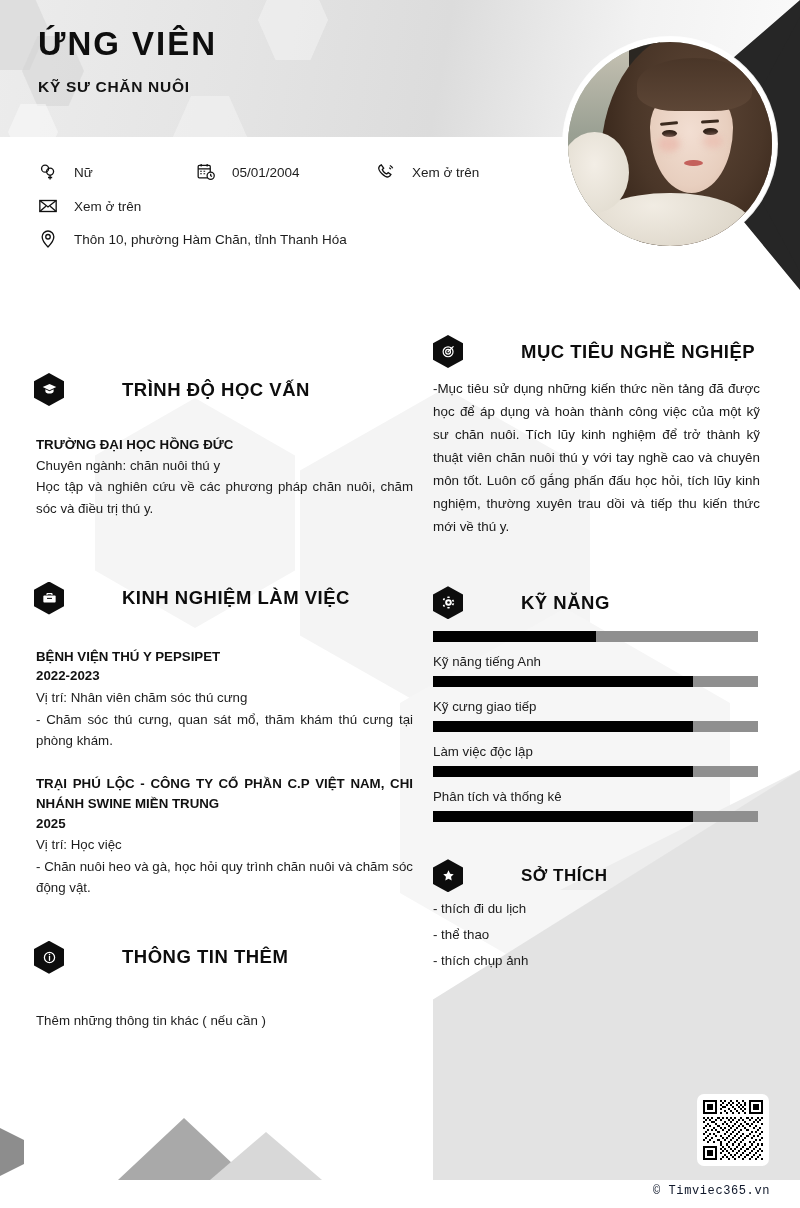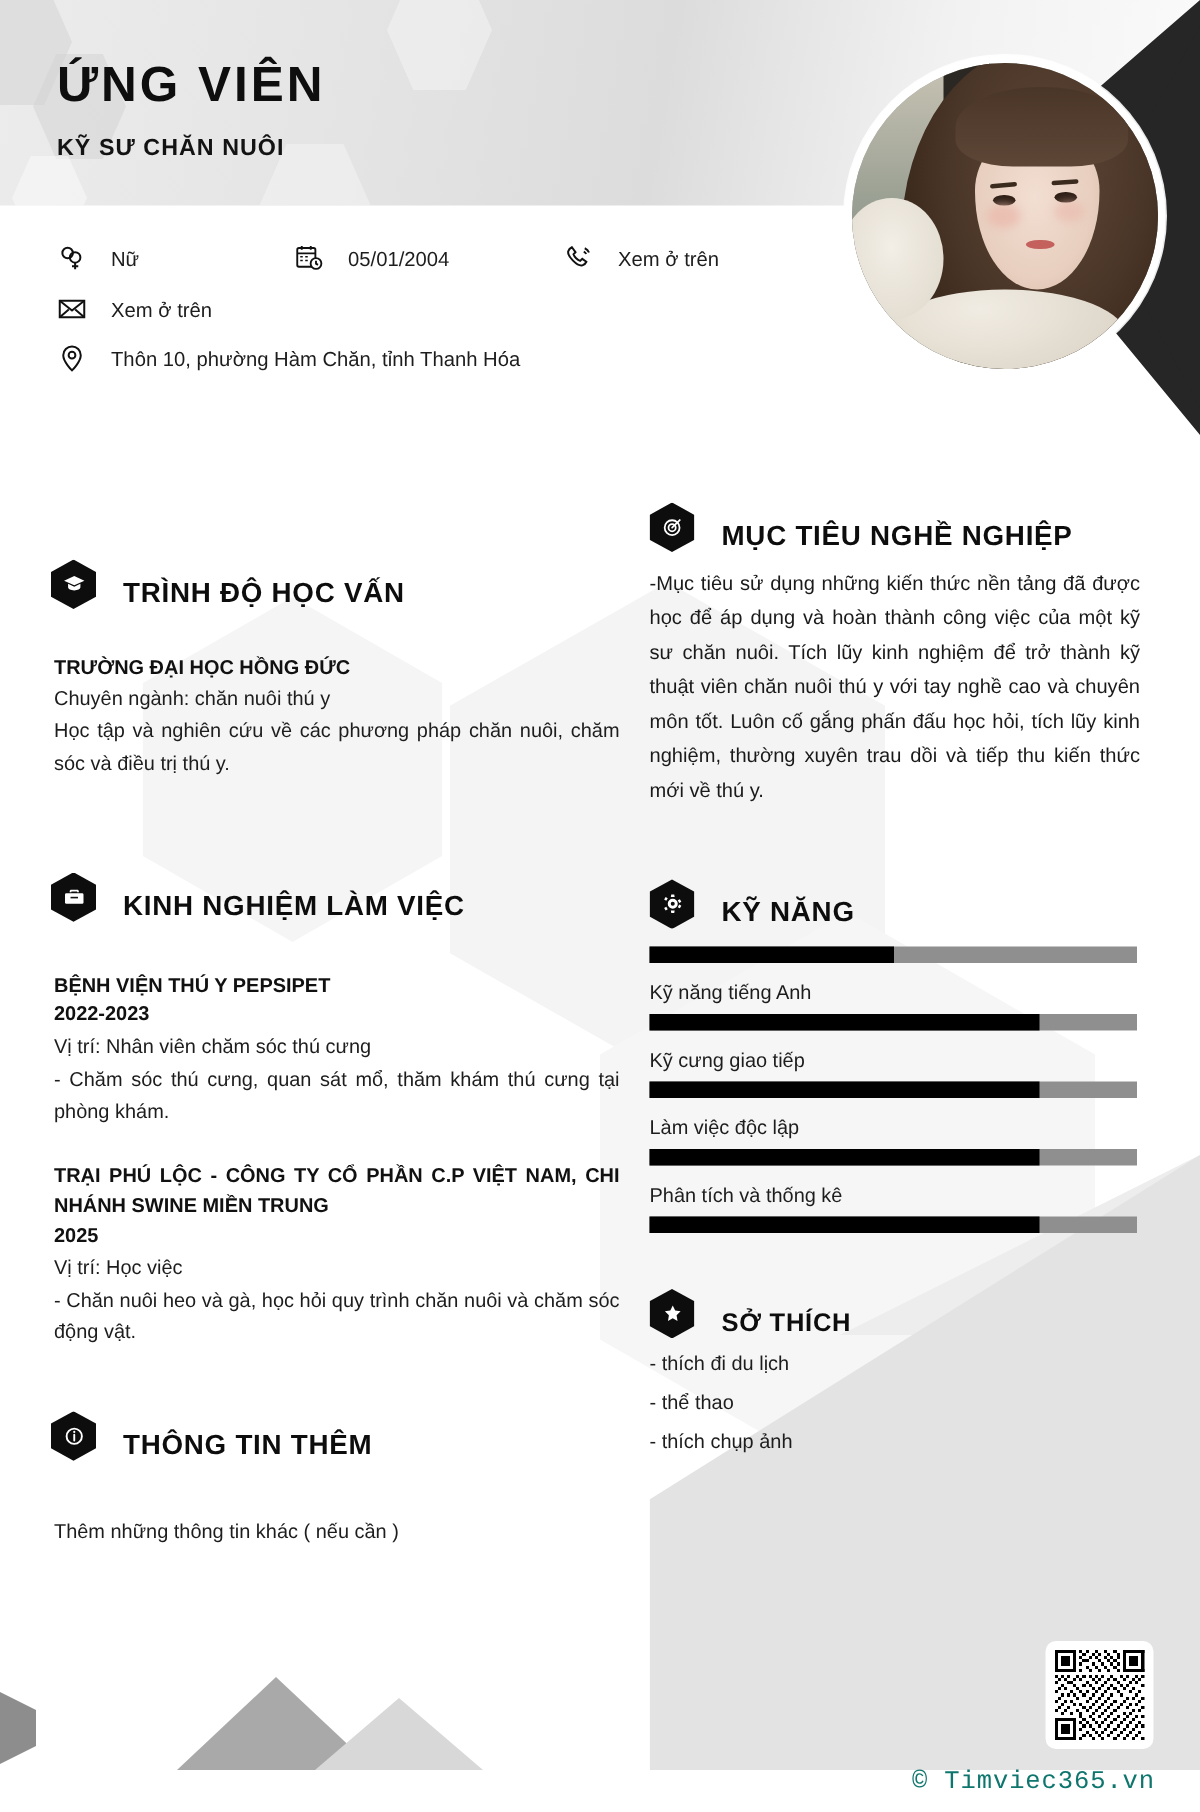--- a/index.html
+++ b/index.html
@@ -19,21 +19,21 @@
     overflow: hidden;
   }
   .hex-deco { position: absolute; opacity: .55; }
   .hex {
     background: #d4d4d4;
     clip-path: polygon(25% 0%, 75% 0%, 100% 50%, 75% 100%, 25% 100%, 0% 50%);
   }
   .hex-light { background: #f4f4f4; }
   .hex-white { background: #fafafa; }
 
-  .header-text { position: absolute; left: 38px; top: 38px; z-index: 4; }
+  .header-text { position: absolute; left: 38px; top: 26px; z-index: 4; }
   .cand-name {
     font-size: 33px; font-weight: 700; letter-spacing: 2.0px; color: #0e0e0e;
     line-height: 1.08;
   }
   .cand-role {
     margin-top: 16px;
     font-size: 15.5px; font-weight: 700; letter-spacing: .7px; color: #131313;
   }
 
   
@@ -129,21 +129,21 @@
 
   
   .mtn1 { position:absolute; left:118px; bottom:28px; width:132px; height:62px;
     background:#a9a9a9; clip-path: polygon(50% 0%, 100% 100%, 0% 100%); z-index:1; }
   .mtn2 { position:absolute; left:210px; bottom:28px; width:112px; height:48px;
     background:#d8d8d8; clip-path: polygon(50% 0%, 100% 100%, 0% 100%); z-index:1; }
   .side-hex { position:absolute; left:-24px; top:1128px; width:48px; height:48px;
     background:#8d8d8d; clip-path: polygon(50% 0%, 100% 25%, 100% 75%, 50% 100%, 0% 75%, 0% 25%); z-index:2; }
 
   
-  .sec-head { display: flex; align-items: flex-end; }
+  .sec-head { display: flex; align-items: center; gap: 40px; }
   .sec-ico {
     width: 30px; height: 33px; flex: 0 0 auto;
     background: #0d0d0d;
     clip-path: polygon(50% 0%, 100% 25%, 100% 75%, 50% 100%, 0% 75%, 0% 25%);
     display: flex; align-items: center; justify-content: center;
   }
   .sec-ico svg { display:block; }
   .sec-title {
     margin-left: 18px; font-size: 18.5px; font-weight: 700; letter-spacing: .5px; color: #0d0d0d;
   }
@@ -169,21 +169,21 @@
   .hobby { font-size: 13.3px; color: #1d1d1d; line-height: 1.95; }
 
   
   .qr-box {
     position: absolute; left: 697px; top: 1094px; width: 72px; height: 72px;
     background: #fff; border-radius: 7px; padding: 6px; z-index: 4;
   }
   .qr { width: 100%; height: 100%; display:block; }
   .footer {
     position: absolute; right: 30px; bottom: 10px; z-index: 5;
-    font-family: "Liberation Mono", monospace; font-size: 17px; color: #0f766e; letter-spacing: .6px;
+    font-family: "Liberation Mono", monospace; font-size: 12px; color: #0f172a; letter-spacing: .6px;
   }
 </style>
 </head>
 <body>
 
 <div class="page">
 
   <div class="wm wm-a"></div>
   <div class="wm wm-b"></div>
   <div class="wm wm-c"></div>

